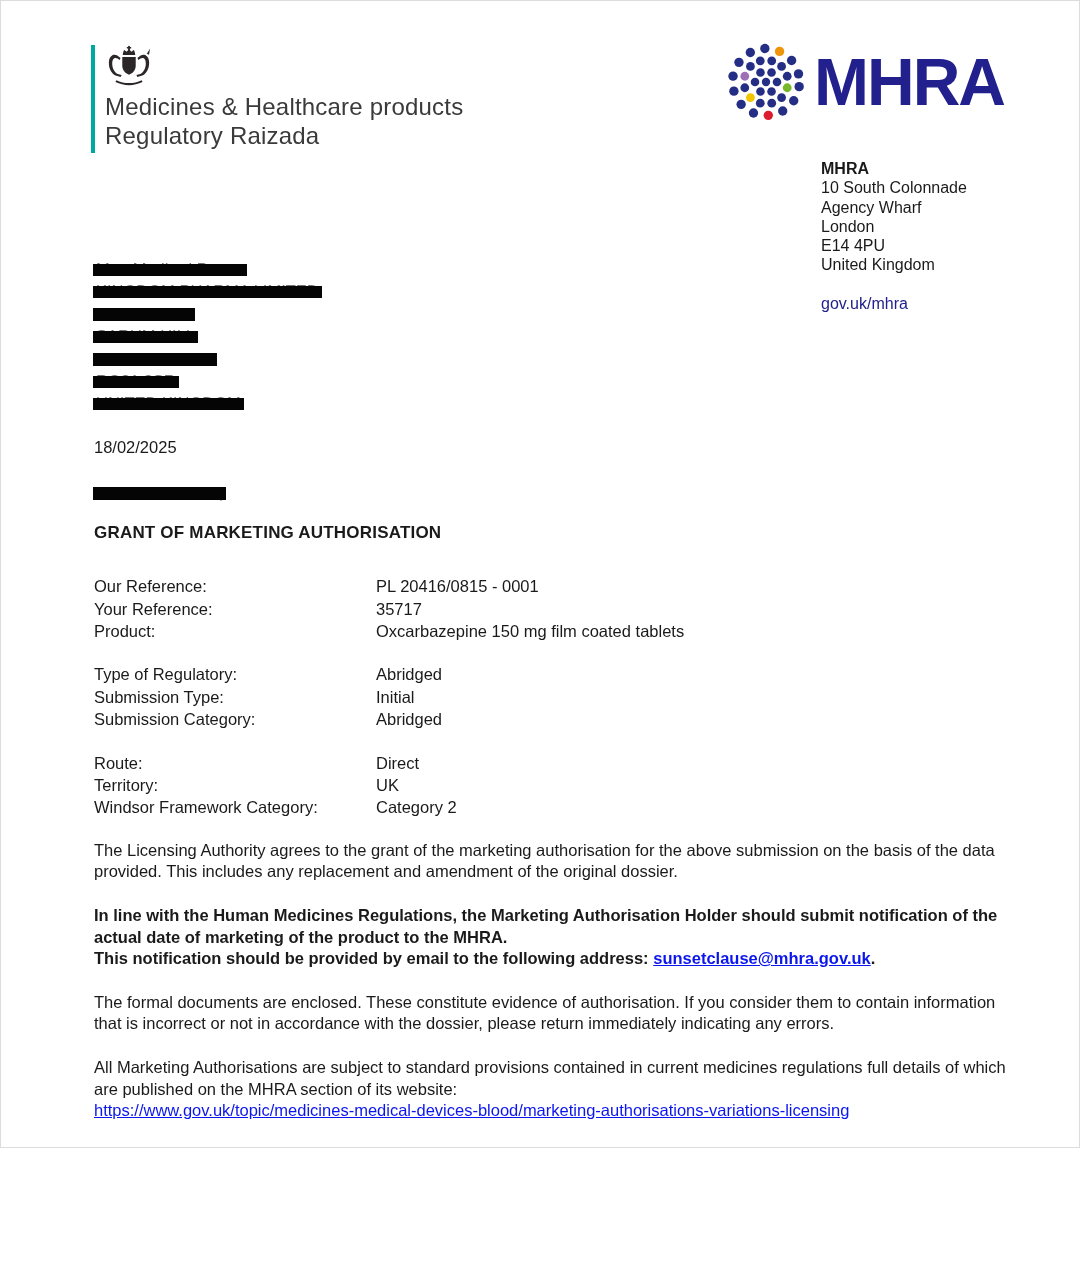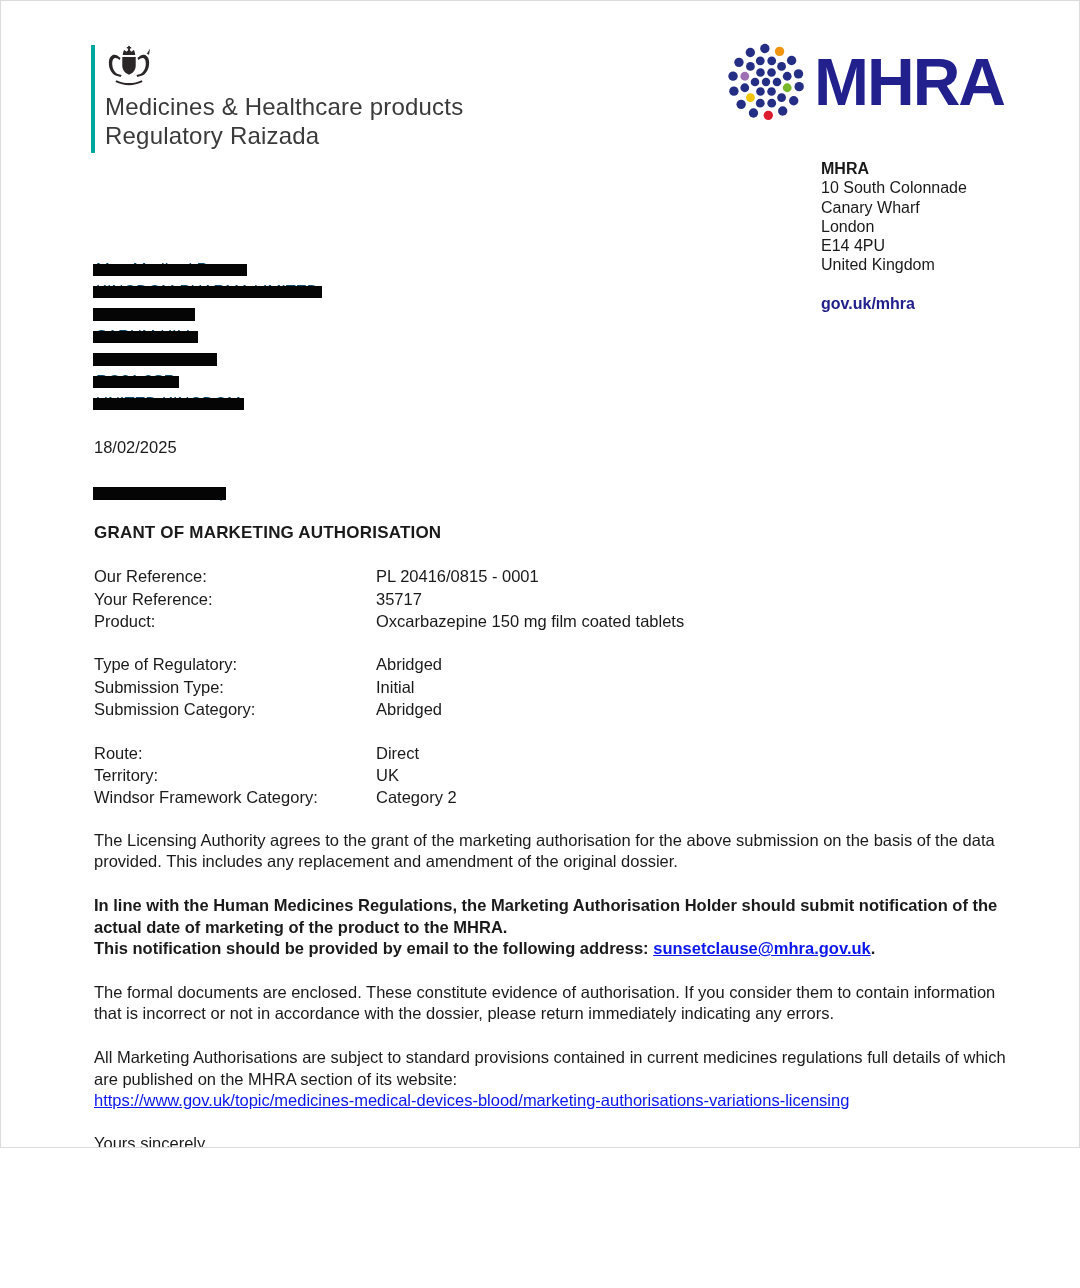--- a/index.html
+++ b/index.html
@@ -19,31 +19,31 @@
   .mhra-word{font-size:66px;font-weight:700;color:var(--navy,#21208C);letter-spacing:-2px;line-height:1;margin-left:5px;}
   .dot{fill:var(--dot-navy,#252E85);}
   .dot-orange{fill:var(--dot-orange,#F0940A);}
   .dot-purple{fill:var(--dot-purple,#9E6FB5);}
   .dot-green{fill:var(--dot-green,#76B82A);}
   .dot-yellow{fill:var(--dot-yellow,#F3C400);}
   .dot-red{fill:var(--dot-red,#DC1C2E);}
   
   .sender{position:absolute;left:820px;top:158px;font-size:16px;line-height:19.3px;}
   .sender-name{font-weight:700;}
-  .sender-site{display:inline-block;margin-top:19px;font-weight:700;color:var(--navy,#21208C);text-decoration:none;cursor:pointer;}
+  .sender-site{display:inline-block;margin-top:19px;font-weight:400;color:var(--navy,#21208C);text-decoration:none;cursor:pointer;}
   
   .recipient{position:absolute;left:93px;top:257px;font-size:16.5px;}
   .red-line{line-height:22.4px;}
-  .redacted{position:relative;display:inline-block;line-height:20px;color:#0c4a6e;padding:0 2px;}
+  .redacted{position:relative;display:inline-block;line-height:20px;color:#737373;padding:0 2px;}
   .redacted::after{content:"";position:absolute;left:-1px;right:-1px;top:4.5px;bottom:3px;background:var(--redact,#000);}
   
   .letter{position:absolute;left:93px;top:436px;width:918px;font-size:16.5px;line-height:21.6px;}
   .salutation{margin-top:24px;}
   .heading{font-size:17px;font-weight:700;margin:19px 0 0 0;line-height:20px;letter-spacing:.2px;}
-  .ref-table{margin-top:22px;}
+  .ref-table{margin-top:32px;}
   .ref-group{margin-bottom:21px;}
   .ref-group:last-child{margin-bottom:0;}
   .ref-row{display:flex;line-height:22.4px;}
   .ref-label{width:282px;flex:none;}
   .para{margin:22px 0 0 0;}
   .para.first{margin-top:21px;}
   .bold{font-weight:700;}
   .blue-link{color:var(--link,#0000EE);text-decoration:underline;cursor:pointer;}
   .closing{margin-top:21px;}
   .signature{margin-top:45px;margin-left:29px;}
@@ -111,21 +111,21 @@
       <circle class="dot" cx="71.8" cy="24.5" r="4.9"></circle>
       <circle class="dot" cx="79" cy="38.5" r="4.9"></circle>
     </svg>
     <span class="mhra-word">MHRA</span>
   </div>
 
   <aside class="sender">
     <div class="sender-name">MHRA</div>
     <div id="sender-lines">
         <div>10 South Colonnade</div>
-        <div>Canary Wharf</div>
+        <div>Agency Wharf</div>
         <div>London</div>
         <div>E14 4PU</div>
         <div>United Kingdom</div>
       </div>
     <a class="sender-site">gov.uk/mhra</a>
   </aside>
 
   <div class="recipient" id="recipient">
       <div class="red-line"><span class="redacted">Mrs. Madhuri Pawar</span></div>
       <div class="red-line"><span class="redacted">KINGDOM PHARMA LIMITED</span></div>

